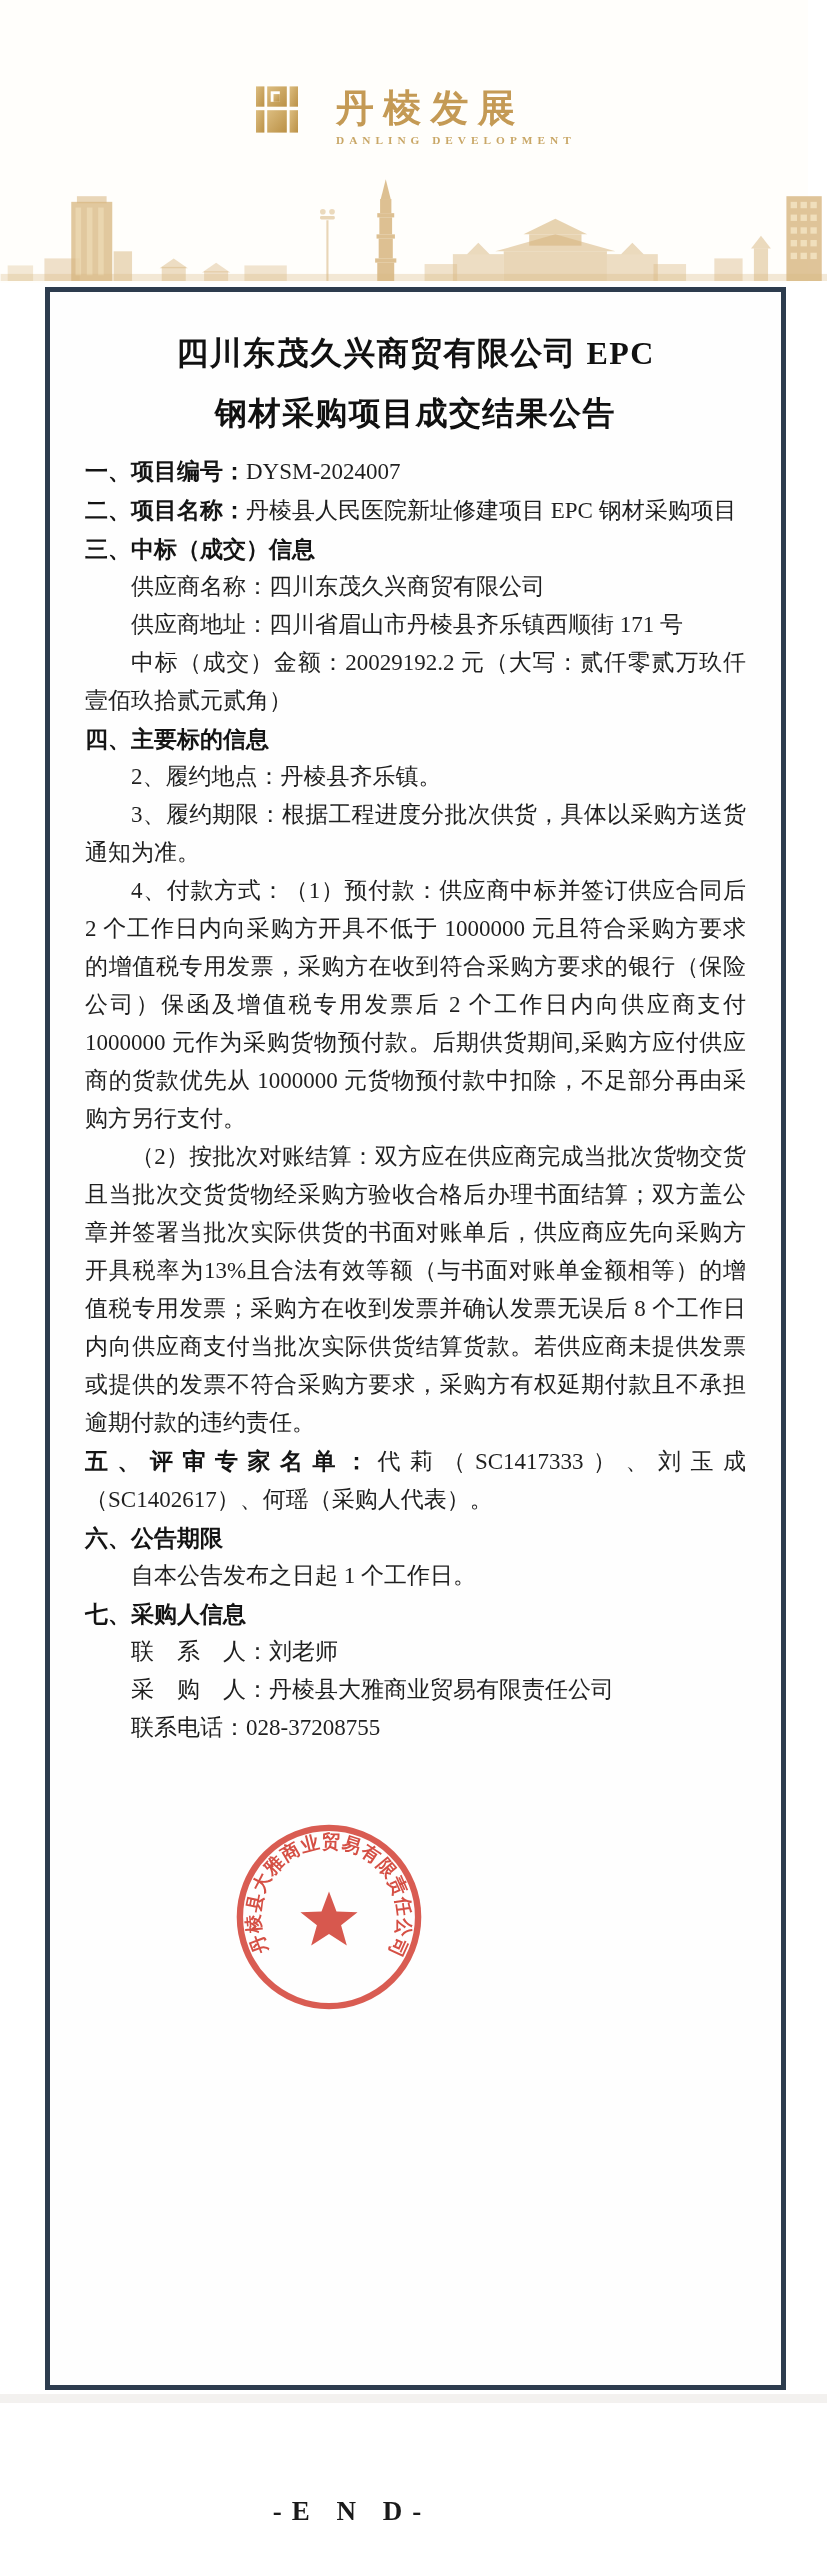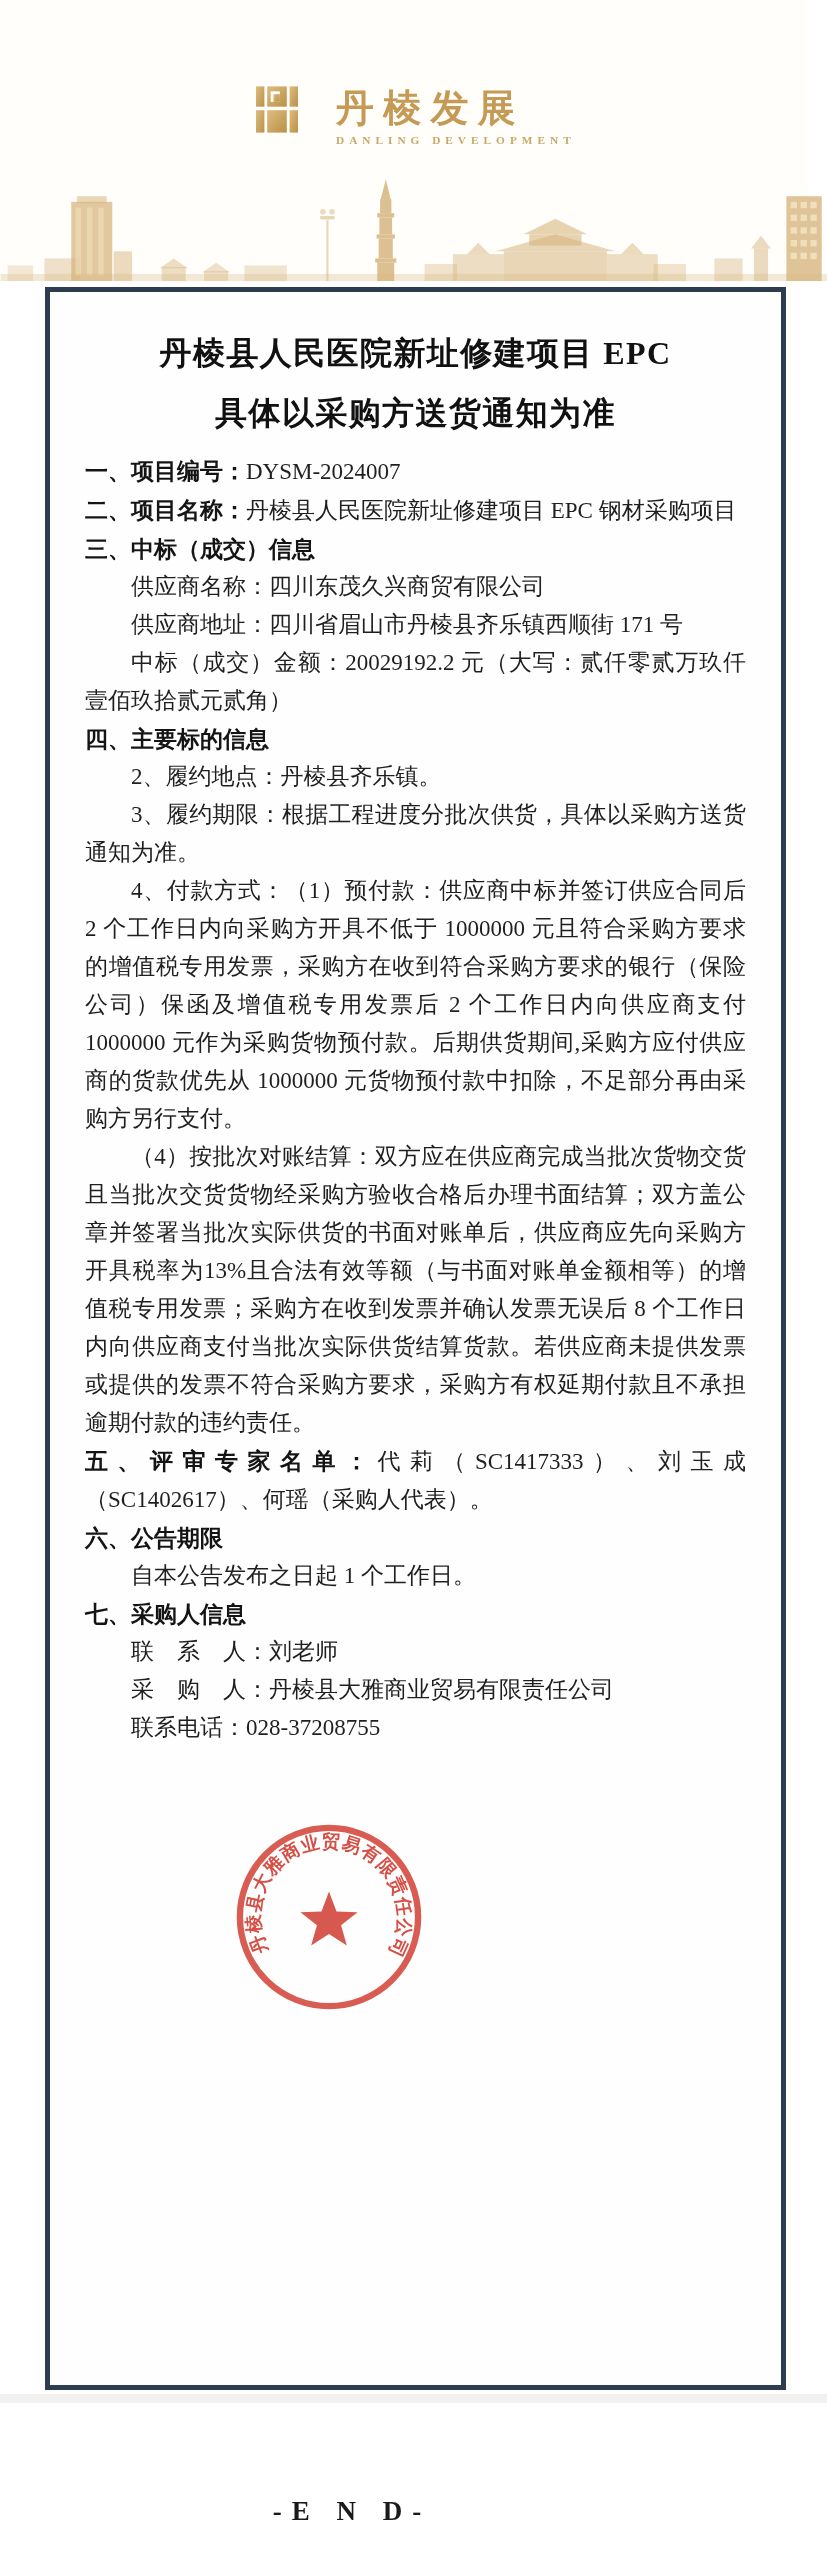--- a/index.html
+++ b/index.html
@@ -137,38 +137,38 @@
           <rect x="1132" y="110" width="9" height="9"></rect>
           <rect x="1146" y="110" width="9" height="9"></rect>
       </g>
       <rect x="0" y="140" width="1170" height="10" opacity=".3"></rect>
     </g>
   </svg>
 </div>
 
 <div class="doc-frame">
   <div class="doc-inner">
-    <div class="doc-title first">丹棱县人民医院新址修建项目 EPC</div>
-    <div class="doc-title second">具体以采购方送货通知为准</div>
+    <div class="doc-title first">四川东茂久兴商贸有限公司 EPC</div>
+    <div class="doc-title second">钢材采购项目成交结果公告</div>
 
     <div class="doc-content">
       <p><span class="h-bold">一、项目编号：</span><span class="v-serif">DYSM-2024007</span></p>
 
       <p><span class="h-bold">二、项目名称：</span><span class="v-serif">丹棱县人民医院新址修建项目 EPC 钢材采购项目</span></p>
 
       <p class="h-bold">三、中标（成交）信息</p>
       <p class="indent">供应商名称：四川东茂久兴商贸有限公司</p>
       <p class="indent">供应商地址：四川省眉山市丹棱县齐乐镇西顺街 171 号</p>
       <p class="indent">中标（成交）金额：20029192.2 元（大写：贰仟零贰万玖仟壹佰玖拾贰元贰角）</p>
 
       <p class="h-bold">四、主要标的信息</p>
       <p class="indent">2、履约地点：丹棱县齐乐镇。</p>
       <p class="indent">3、履约期限：根据工程进度分批次供货，具体以采购方送货通知为准。</p>
       <p class="indent">4、付款方式：（1）预付款：供应商中标并签订供应合同后 2 个工作日内向采购方开具不低于 1000000 元且符合采购方要求的增值税专用发票，采购方在收到符合采购方要求的银行（保险公司）保函及增值税专用发票后 2 个工作日内向供应商支付 1000000 元作为采购货物预付款。后期供货期间,采购方应付供应商的货款优先从 1000000 元货物预付款中扣除，不足部分再由采购方另行支付。</p>
-      <p class="indent">（4）按批次对账结算：双方应在供应商完成当批次货物交货且当批次交货货物经采购方验收合格后办理书面结算；双方盖公章并签署当批次实际供货的书面对账单后，供应商应先向采购方开具税率为13%且合法有效等额（与书面对账单金额相等）的增值税专用发票；采购方在收到发票并确认发票无误后 8 个工作日内向供应商支付当批次实际供货结算货款。若供应商未提供发票或提供的发票不符合采购方要求，采购方有权延期付款且不承担逾期付款的违约责任。</p>
+      <p class="indent">（2）按批次对账结算：双方应在供应商完成当批次货物交货且当批次交货货物经采购方验收合格后办理书面结算；双方盖公章并签署当批次实际供货的书面对账单后，供应商应先向采购方开具税率为13%且合法有效等额（与书面对账单金额相等）的增值税专用发票；采购方在收到发票并确认发票无误后 8 个工作日内向供应商支付当批次实际供货结算货款。若供应商未提供发票或提供的发票不符合采购方要求，采购方有权延期付款且不承担逾期付款的违约责任。</p>
 
       <p><span class="h-bold">五、评审专家名单：</span><span class="v-serif">代莉（SC1417333）、刘玉成（SC1402617）、何瑶（采购人代表）。</span></p>
 
       <p class="h-bold">六、公告期限</p>
       <p class="indent">自本公告发布之日起 1 个工作日。</p>
 
       <p class="h-bold">七、采购人信息</p>
       <p class="indent"><span>联　系　人：</span><span>刘老师</span></p>
       <p class="indent"><span>采　购　人：</span><span>丹棱县大雅商业贸易有限责任公司</span></p>
       <p class="indent"><span>联系电话：</span><span>028-37208755</span></p>

